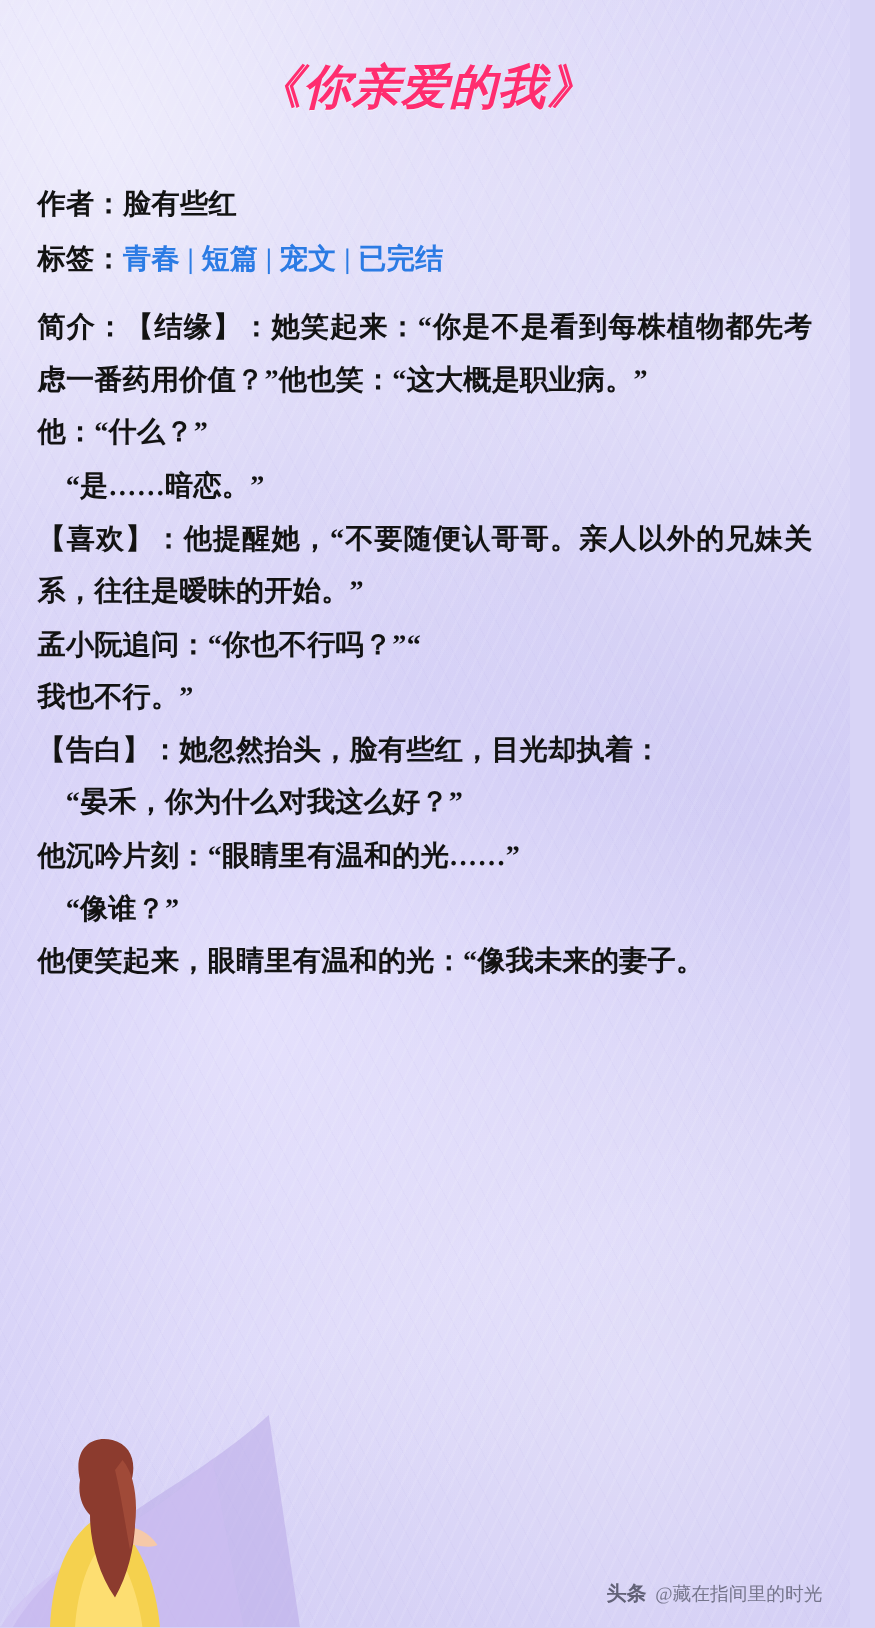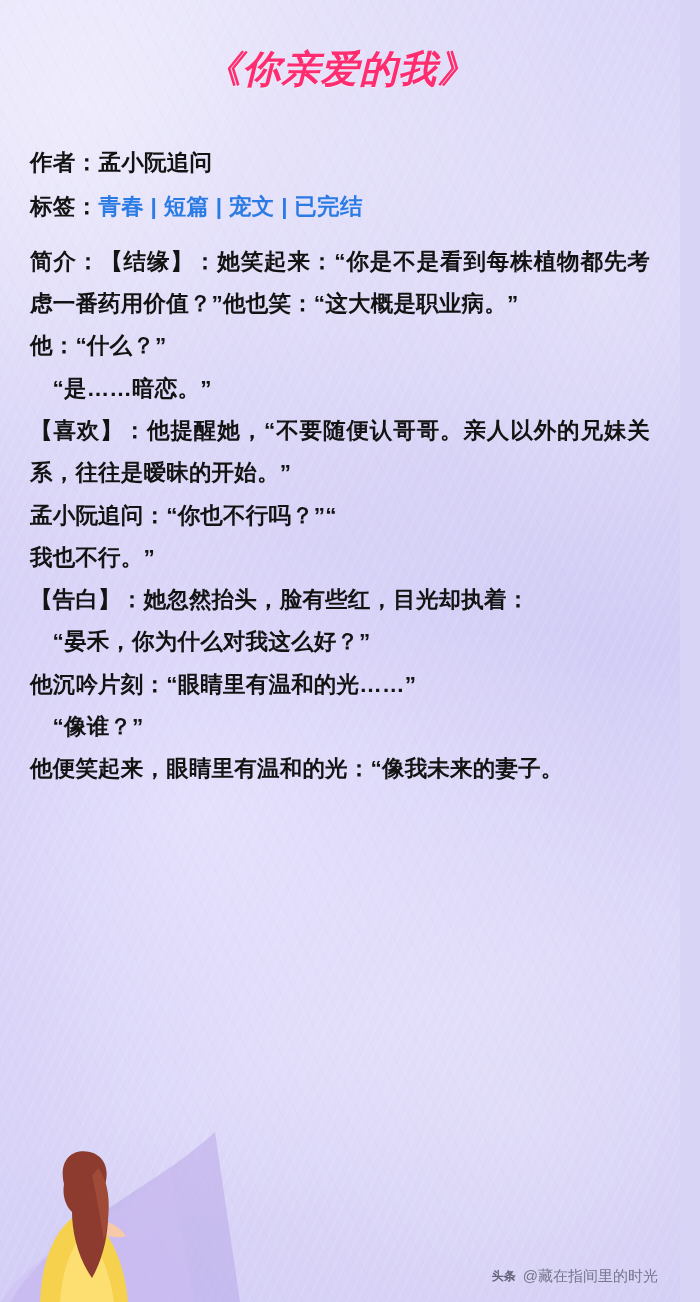--- a/index.html
+++ b/index.html
@@ -17,20 +17,21 @@
     position: relative;
     width: 680px;
     height: 1302px;
     background:
       radial-gradient(circle at 12% 8%, rgba(255,255,255,0.55) 0%, rgba(255,255,255,0) 38%),
       radial-gradient(circle at 88% 22%, rgba(255,255,255,0.35) 0%, rgba(255,255,255,0) 32%),
       radial-gradient(circle at 30% 62%, rgba(236,232,255,0.7) 0%, rgba(236,232,255,0) 45%),
       radial-gradient(circle at 75% 85%, rgba(255,255,255,0.3) 0%, rgba(255,255,255,0) 40%),
       linear-gradient(160deg, #dedaf9 0%, #d4cff6 25%, #cfcaf4 50%, #d7d2f7 75%, #cdc7f3 100%);
     overflow: hidden;
+    font-family: Liberation Serif, serif;
   }
   
   #page::before {
     content: "";
     position: absolute;
     inset: 0;
     background:
       repeating-linear-gradient(115deg, rgba(255,255,255,0.08) 0px, rgba(255,255,255,0.08) 2px, rgba(255,255,255,0) 2px, rgba(255,255,255,0) 9px),
       repeating-linear-gradient(62deg, rgba(180,170,230,0.07) 0px, rgba(180,170,230,0.07) 1px, rgba(180,170,230,0) 1px, rgba(180,170,230,0) 14px);
     pointer-events: none;
@@ -95,21 +96,21 @@
     display: flex;
     align-items: center;
     gap: 7px;
     color: #6b6b80;
     font-size: 15px;
     opacity: 0.9;
   }
   .wm-logo {
     font-weight: bold;
     color: #55556a;
-    font-size: 12px;
+    font-size: 16px;
   }
 </style>
 </head>
 <body>
 
 <div id="page">
 
   <svg class="illustration" viewBox="0 0 300 230" xmlns="http://www.w3.org/2000/svg">
     <path d="M10 230 C 60 150, 150 120, 215 60 L 240 230 Z" fill="#b9a9e8" opacity="0.55"></path>
     <path d="M0 230 C 40 170, 120 150, 170 95 L 195 230 Z" fill="#cdbdf2" opacity="0.5"></path>
@@ -124,21 +125,21 @@
 
     <path d="M64 112 C 58 86, 74 76, 90 80 C 106 84, 110 100, 104 116 C 112 140, 108 178, 92 206 C 78 186, 72 160, 72 140 C 66 134, 62 124, 64 112 Z" fill="#8c3b2e"></path>
     <path d="M98 96 C 110 110, 112 140, 104 168 C 100 146, 96 120, 92 104 Z" fill="#a04a38"></path>
   </svg>
 
   <div class="content">
 
     <div class="title">《你亲爱的我》</div>
 
     <div class="meta">
-      <div>作者：孟小阮追问</div>
+      <div>作者：脸有些红</div>
       <div>
         <span>标签：</span><span class="tag-value">青春 | 短篇 | 宠文 | 已完结</span>
       </div>
     </div>
 
     <div class="body-text">
       <p>简介：【结缘】：她笑起来：“你是不是看到每株植物都先考虑一番药用价值？”他也笑：“这大概是职业病。”</p>
       <p>他：“什么？”</p>
       <p class="indent">“是……暗恋。”</p>
       <p>【喜欢】：他提醒她，“不要随便认哥哥。亲人以外的兄妹关系，往往是暧昧的开始。”</p>

